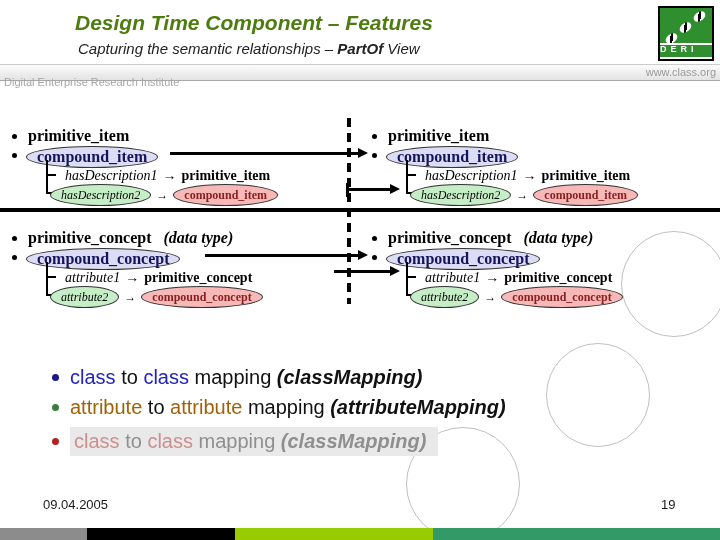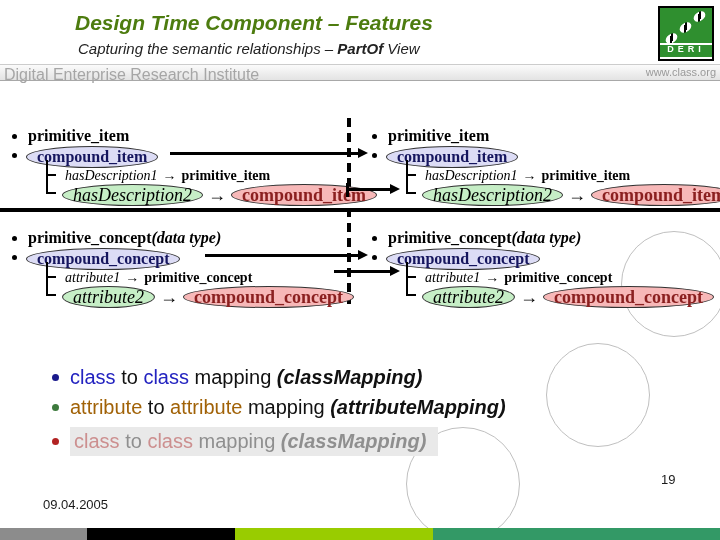--- a/index.html
+++ b/index.html
@@ -7,45 +7,45 @@
        font-family:"Liberation Sans",sans-serif;}
   .abs{position:absolute;}
 
   
   .slide-title{left:75px;top:11px;font-size:21px;font-weight:bold;color:#4d7c0f;white-space:nowrap;font-style:italic;}
   .slide-subtitle{left:58px;top:40px;font-size:15px;font-style:italic;color:#222;white-space:nowrap;margin-left:20px;}
   .slide-subtitle .emph{font-weight:bold;}
   .inst-bar{left:0;top:64px;width:720px;height:15px;
             background:linear-gradient(#fbfbfb,#e3e3e3);
             border-top:1px solid #cccccc;border-bottom:1px solid #a8a8a8;}
-  .inst-text{left:4px;top:66px;font-size:16px;color:#a6a6a6;}
+  .inst-text{left:4px;top:76px;font-size:11px;color:#a6a6a6;}
   .site-text{right:4px;top:66px;font-size:11px;color:#9a9a9a;}
 
   
   .logo{left:658px;top:6px;width:56px;height:55px;background:#2f8f2f;border:2px solid #000;box-sizing:border-box;}
   .bean{position:absolute;width:13px;height:9px;background:
         linear-gradient(135deg,transparent 42%,#000 42%,#000 58%,transparent 58%),#fff;
         border-radius:50%;transform:rotate(-38deg);}
   .bean.b1{left:5px;top:26px;}
   .bean.b2{left:19px;top:15px;}
   .bean.b3{left:33px;top:4px;}
   .logo-band{position:absolute;left:0;right:0;bottom:0;height:12px;
              border-top:2px solid #fff;border-bottom:2px solid #fff;
              color:#fff;font-weight:bold;font-size:9px;letter-spacing:4px;
-             text-align:center;line-height:8px;}
+             text-align:left;line-height:8px;}
 
   
   .panel{position:absolute;width:350px;height:92px;z-index:2;
          font-family:Liberation Serif, serif;font-size:16px;font-weight:bold;color:#000;}
   .prow{position:absolute;white-space:nowrap;}
   .r1{left:18px;top:0;}
-  .r1 .note{font-style:italic;margin-left:0;}
+  .r1 .note{font-style:italic;margin-left:12px;}
   .r2{left:16px;top:19px;}
   .r3{left:55px;top:41px;font-size:14px;}
-  .r4{left:52px;top:57px;font-size:18px;display:flex;align-items:flex-end;}
+  .r4{left:40px;top:57px;font-size:12px;display:flex;align-items:center;}
   .pdot{position:absolute;left:2px;width:5px;height:5px;border-radius:50%;background:#000;}
   .pdot.d1{top:7px;} .pdot.d2{top:26px;}
   .ital{font-style:italic;font-weight:normal;}
   .arr{font-weight:bold;margin:0 5px;}
   .ellipse{display:inline-block;border:1.5px solid #333;border-radius:50%;padding:1px 10px;line-height:18px;}
   .ellipse.lav{background:#dcdcf5;color:#15155e;}
   .ellipse.grn{background:#c6eec6;color:#000;}
   .ellipse.red{background:#f7b8b8;color:#8b2020;}
   .br-v{position:absolute;left:36px;top:33px;width:2px;height:34px;background:#000;}
   .br-s{position:absolute;left:36px;width:10px;height:2px;background:#000;}
@@ -70,21 +70,21 @@
   .mline{position:absolute;left:52px;display:flex;align-items:center;font-size:20px;color:#111;z-index:2;white-space:nowrap;}
   .mdot{width:7px;height:7px;border-radius:50%;margin-right:11px;flex:none;}
   .mdot.blue{background:#1a1a8c;} .mdot.green{background:#3d7a3d;} .mdot.red{background:#b22222;}
   .c-blue{color:#2323c0;} .c-green{color:#a16207;}
   .paren{font-style:italic;font-weight:bold;}
   .hl{background:#e9e9e9;padding:3px 12px 3px 4px;color:#8f8f8f;}
   .hl .f-pink{color:#cc8f8f;}
 
   
   .f-date{left:43px;top:497px;font-size:13px;color:#1a1a1a;}
-  .f-page{left:661px;top:472px;font-size:13px;color:#1a1a1a;}
+  .f-page{left:661px;top:497px;font-size:13px;color:#1a1a1a;}
   .bbar{left:0;bottom:0;height:12px;z-index:4;}
   .seg-gray{left:0;width:87px;background:#8c8c8c;}
   .seg-black{left:87px;width:148px;background:#000;}
   .seg-lime{left:235px;width:198px;background:#99cc00;}
   .seg-green{left:433px;width:287px;background:#339966;}
 </style>
 </head>
 <body>
 
 <div class="abs slide-title">Design Time Component – Features</div>

